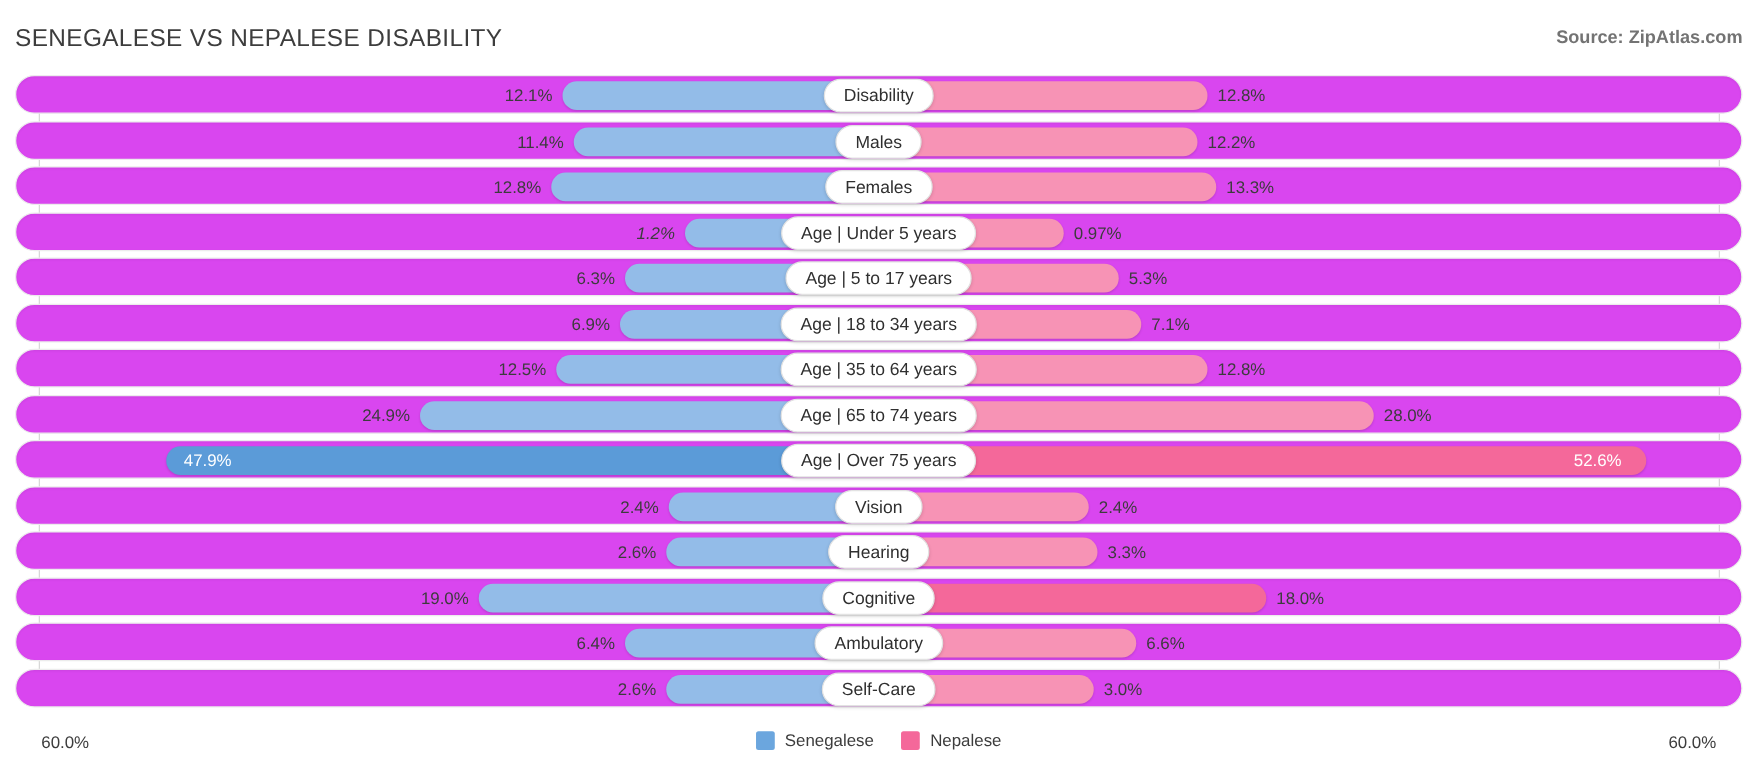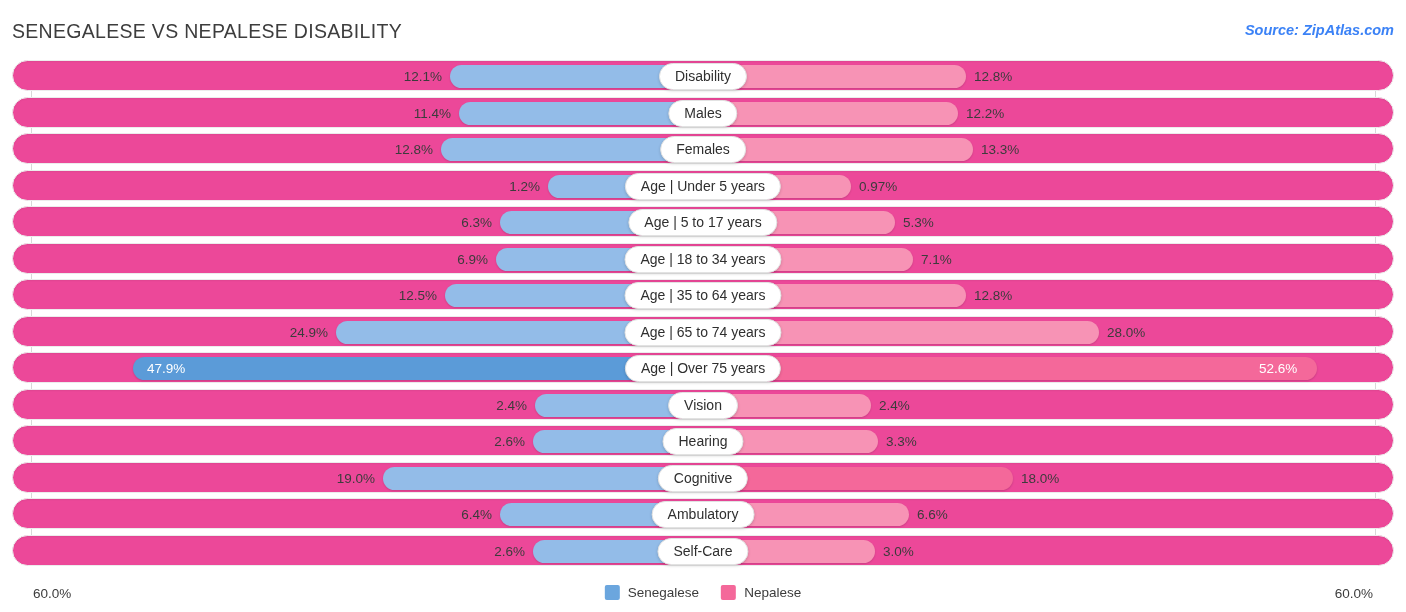--- a/index.html
+++ b/index.html
@@ -15,38 +15,38 @@
 
   
   .header { position: absolute; top: 0; left: 0; width: 1406px; height: 58px; }
   .title {
     position: absolute; left: 12px; top: 20px;
     font-size: 19.5px; letter-spacing: .3px;
     color: #3d3d3d; font-weight: 400; white-space: nowrap;
   }
   .source {
     position: absolute; right: 12px; top: 22px;
-    font-size: 14.5px; font-style: italic; font-weight: 700;
-    color: #3b82f6; white-space: nowrap;
+    font-size: 14.5px; font-weight: 700;
+    color: #737373; white-space: nowrap;
   }
 
   
   .chart { position: absolute; left: 0; top: 60px; width: 1406px; height: 512px; }
   .axis-line {
     position: absolute; top: 0; bottom: 36px; width: 1px;
     background: #d8d8d8;
   }
   .axis-left  { left: 31px; }
   .axis-right { left: 1375px; }
 
   .row {
     position: relative;
     height: 31px;
     margin: 0 12px 5.5px 12px;
-    background: #ec4899;
+    background: #d946ef;
     border: 1px solid #ececec;
     border-radius: 16px;
     box-shadow: inset 0 1px 2px rgba(0,0,0,.055);
   }
 
   .bar {
     position: absolute; top: 4px; height: 23px;
     border-radius: 12px;
   }
   .bar-left  { right: 50%; border-top-right-radius: 0; border-bottom-right-radius:0; }
@@ -125,21 +125,21 @@
         <div class="row">
           <div class="bar bar-left blue-lt" style="width: 262px;"></div>
           <div class="bar bar-right pink-lt" style="width: 270px;"></div>
           <div class="val val-left" style="right: calc(50% + 270px);">12.8%</div>
           <div class="val val-right" style="left: calc(50% + 278px);">13.3%</div>
           <div class="pill">Females</div>
         </div>
         <div class="row">
           <div class="bar bar-left blue-lt" style="width: 155px;"></div>
           <div class="bar bar-right pink-lt" style="width: 148px;"></div>
-          <div class="val val-left" style="right: calc(50% + 163px);">1.2%</div>
+          <div class="val val-left" style="right: calc(50% + 163px); font-style: italic;">1.2%</div>
           <div class="val val-right" style="left: calc(50% + 156px);">0.97%</div>
           <div class="pill">Age | Under 5 years</div>
         </div>
         <div class="row">
           <div class="bar bar-left blue-lt" style="width: 203px;"></div>
           <div class="bar bar-right pink-lt" style="width: 192px;"></div>
           <div class="val val-left" style="right: calc(50% + 211px);">6.3%</div>
           <div class="val val-right" style="left: calc(50% + 200px);">5.3%</div>
           <div class="pill">Age | 5 to 17 years</div>
         </div>

